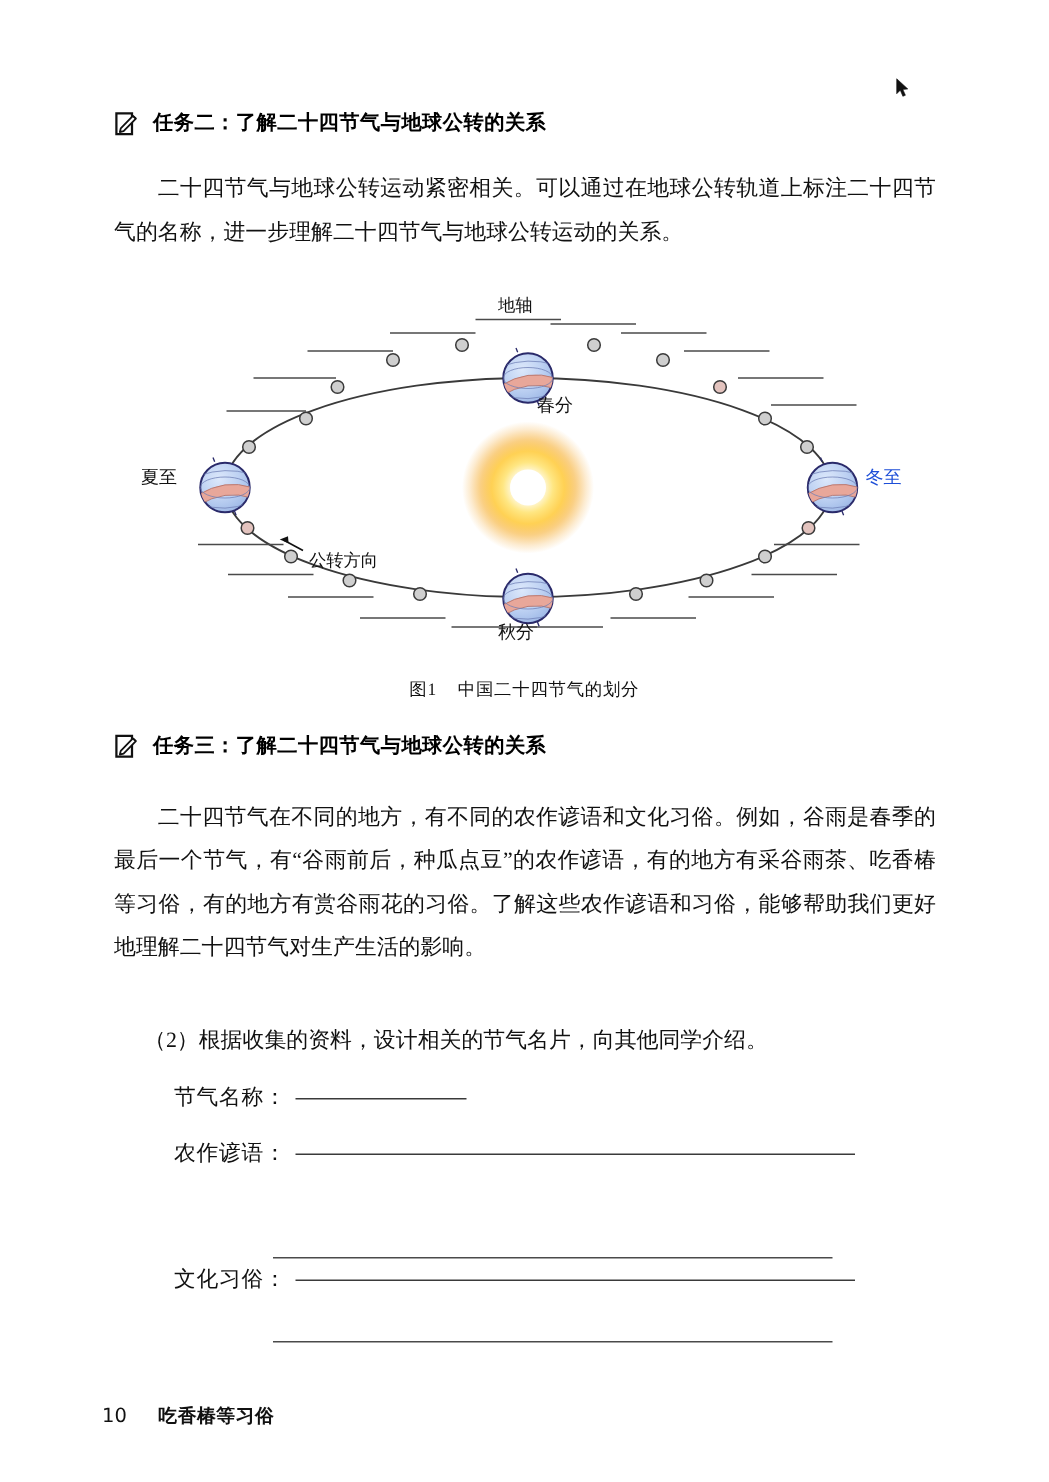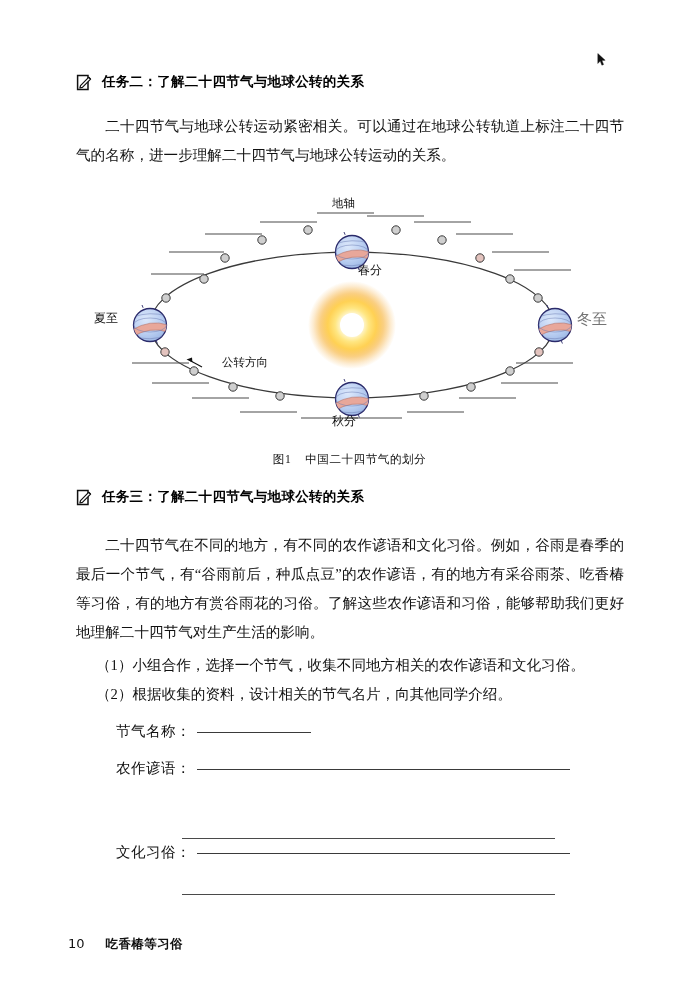--- a/index.html
+++ b/index.html
@@ -317,43 +317,42 @@
     </svg>
 
     <div style="position:absolute;left:258px;top:-4px;font-size:11.5px;color:#111;font-family:'DejaVu Sans','Liberation Sans',sans-serif;">地轴</div>
 
     <div style="position:absolute;left:258px;top:62px;font-size:12px;color:#111;font-family:'DejaVu Sans','Liberation Sans',sans-serif;margin-left:26px;">春分</div>
 
     <div style="position:absolute;left:20px;top:110px;font-size:12px;color:#111;font-family:'DejaVu Sans','Liberation Sans',sans-serif;">夏至</div>
 
     <div style="position:absolute;left:258px;top:213px;font-size:12px;color:#111;font-family:'DejaVu Sans','Liberation Sans',sans-serif;">秋分</div>
 
-    <div style="position:absolute;left:503px;top:110px;font-size:15px;color:#737373;font-family:Liberation Serif, serif;">冬至</div>
-
-    <div style="position:absolute;left:132px;top:155px;font-size:11.5px;color:#111;font-family:'DejaVu Sans','Liberation Sans',sans-serif;margin-left:16px;">公转方向</div>
+    <div style="position:absolute;left:503px;top:110px;font-size:12px;color:#1d4ed8;font-family:Liberation Serif, serif;">冬至</div>
+
+    <div style="position:absolute;left:132px;top:166px;font-size:11.5px;color:#111;font-family:'DejaVu Sans','Liberation Sans',sans-serif;">公转方向</div>
   </div>
 
   <div class="figure-caption">
     <span class="cap-num">图1</span><span>中国二十四节气的划分</span>
   </div>
 
   <div class="task-heading" style="top:488px;">
     <span class="task-icon">
       <svg width="17" height="17" viewBox="0 0 17 17" aria-hidden="true">
         <path d="M1.6 1.6 H12 V15.4 H1.6 Z" fill="none" stroke="#111" stroke-width="1.5"></path>
         <path d="M4.5 11.6 L12.6 3.3 L14.6 5.1 L6.4 13.4 L3.9 14.0 Z" fill="#ffffff" stroke="#111" stroke-width="1.2" stroke-linejoin="round"></path>
         <path d="M12.6 3.3 L14.6 5.1" stroke="#111" stroke-width="1.2"></path>
       </svg>
     </span>
     <span class="task-title">任务三：了解二十四节气与地球公转的关系</span>
   </div>
 
   <div class="para indent" style="top:531px;">二十四节气在不同的地方，有不同的农作谚语和文化习俗。例如，谷雨是春季的最后一个节气，有“谷雨前后，种瓜点豆”的农作谚语，有的地方有采谷雨茶、吃香椿等习俗，有的地方有赏谷雨花的习俗。了解这些农作谚语和习俗，能够帮助我们更好地理解二十四节气对生产生活的影响。</div>
 
-  <div class="para noindent nojustify" style="left:96px;width:528px;top:651px;">（1）小组合作，选择一个节气，收集不同地方相关的农作谚语和文化习俗。</div>
 
   <div class="para noindent nojustify" style="left:96px;width:528px;top:680px;">（2）根据收集的资料，设计相关的节气名片，向其他同学介绍。</div>
 
   <div class="form-area">
 
     <div class="form-row" style="left:40px; top:10px;">
       <span class="form-label">节气名称：</span>
       <span class="blank-line" style="width:114px;"></span>
     </div>
 

